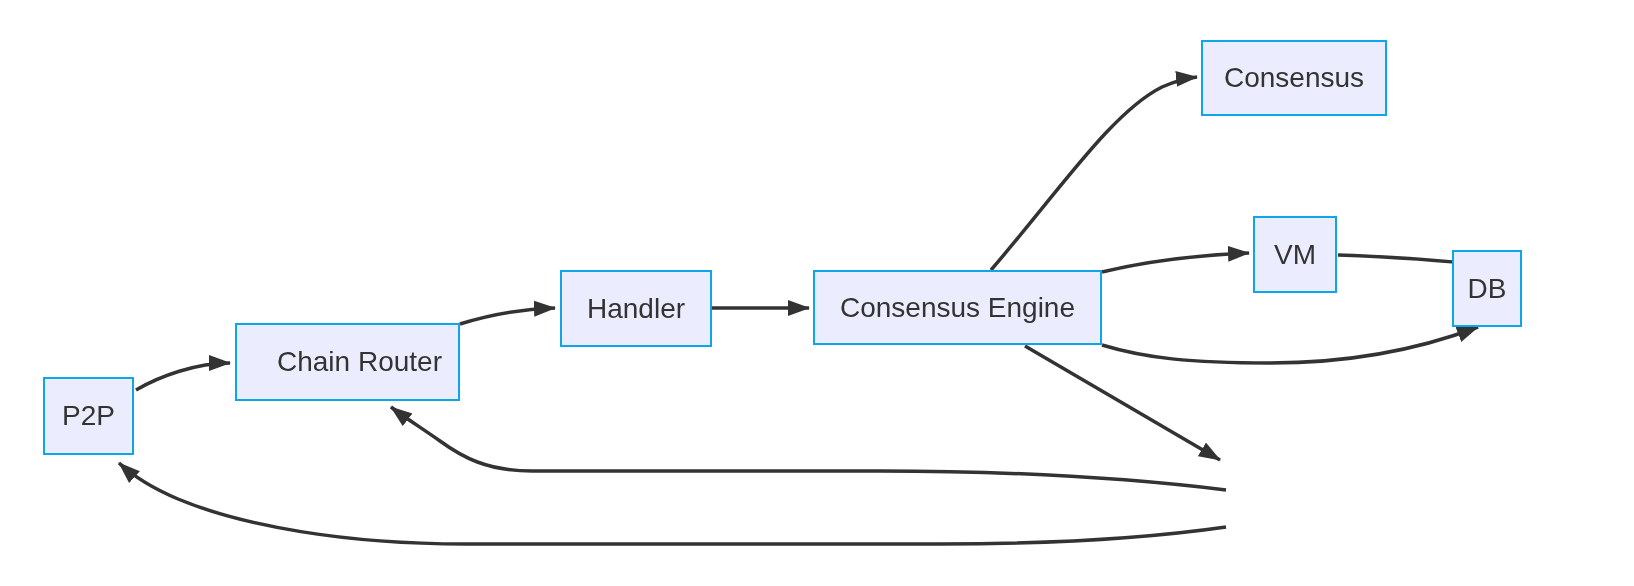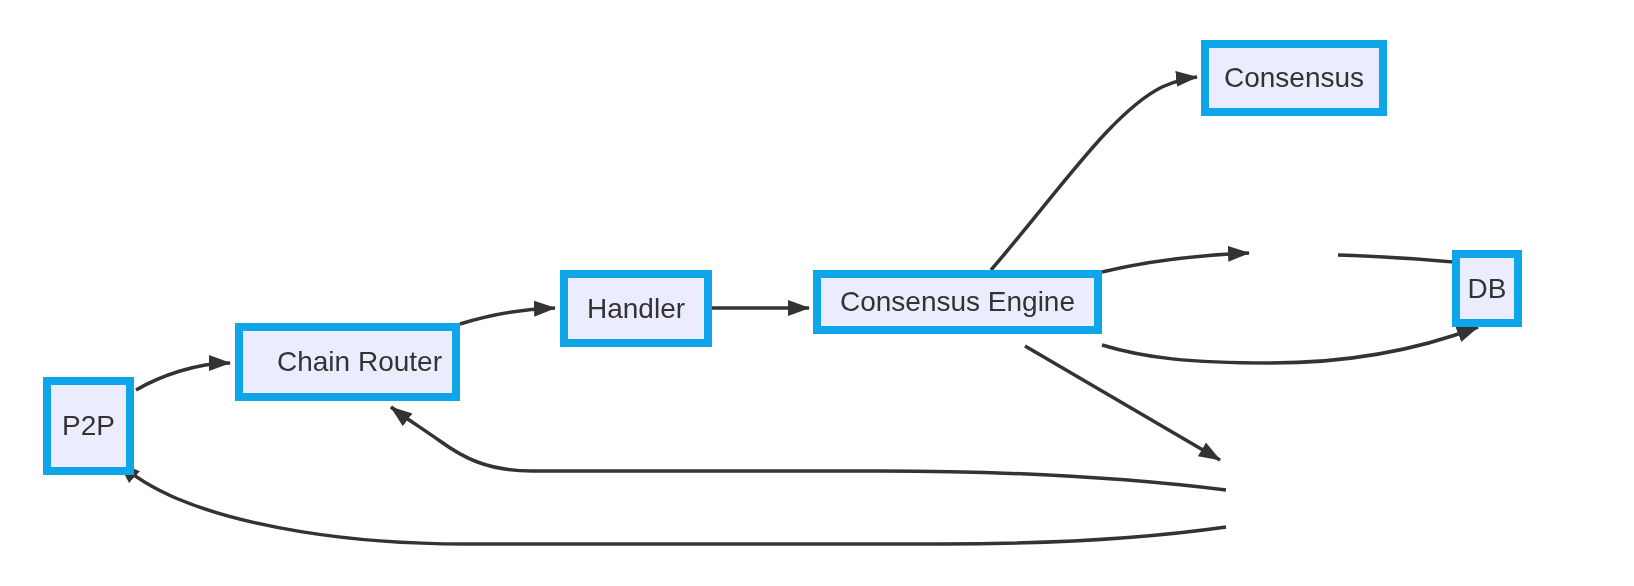--- a/index.html
+++ b/index.html
@@ -13,21 +13,21 @@
   }
   #edge-layer {
     position: absolute;
     left: 0; top: 0;
     width: 1634px; height: 586px;
   }
   .node {
     position: absolute;
     box-sizing: border-box;
     background: #ECECFF;
-    border: 8px solid #0ea5e9;
+    border: 2px solid #0ea5e9;
     color: #333333;
     display: flex;
     align-items: center;
     justify-content: center;
     font-size: 28px;
     line-height: 1;
     white-space: nowrap;
     text-align: center;
   }
   .edge {
@@ -62,39 +62,42 @@
 
     <path class="edge" d="M1102,345 C1145,358 1190,363 1270,363 C1352,363 1420,349 1478,327" marker-end="url(#arrow)"></path>
 
     <path class="edge" d="M1025,346 L1220,460" marker-end="url(#arrow)"></path>
 
     <path class="edge" d="M1226,490 C1120,477 1010,471 880,471 L532,471 C487,471 462,457 440,441 C420,427 404,417 391,407" marker-end="url(#arrow)"></path>
 
     <path class="edge" d="M1226,527 C1135,540 1040,544 940,544 L465,544 C345,544 243,526 178,499 C152,488 131,474 119,463" marker-end="url(#arrow)"></path>
   </svg>
 
-  <div class="node" style="left:43px; top:377px; width:91px; height:98px;">
+  <div class="node" style="left:43px; top:377px; width:91px; height:78px;">
     <span>P2P</span>
   </div>
 
   <div class="node" style="left:235px; top:323px; width:225px; height:78px;padding-left:24px;">
     <span>Chain Router</span>
   </div>
 
   <div class="node" style="left:560px; top:270px; width:152px; height:77px;">
     <span>Handler</span>
   </div>
 
-  <div class="node" style="left:813px; top:270px; width:289px; height:64px;">
+  <div class="node" style="left:813px; top:270px; width:289px; height:75px;">
     <span>Consensus Engine</span>
   </div>
 
   <div class="node" style="left:1201px; top:40px; width:186px; height:76px;">
     <span>Consensus</span>
   </div>
 
+  <div class="node" style="left:1253px; top:216px; width:84px; height:77px;">
+    <span>VM</span>
+  </div>
 
   <div class="node" style="left:1452px; top:250px; width:70px; height:77px;">
     <span>DB</span>
   </div>
 
 
 </div>
 
 </body></html>

